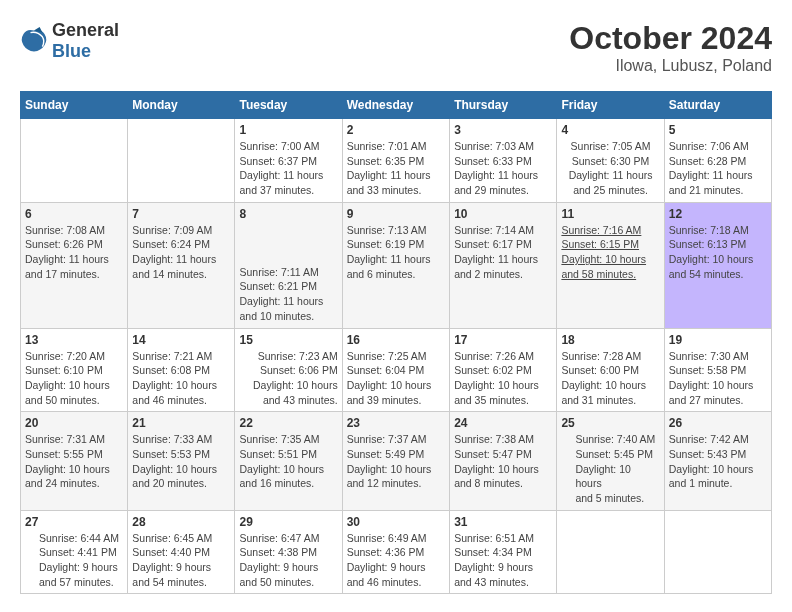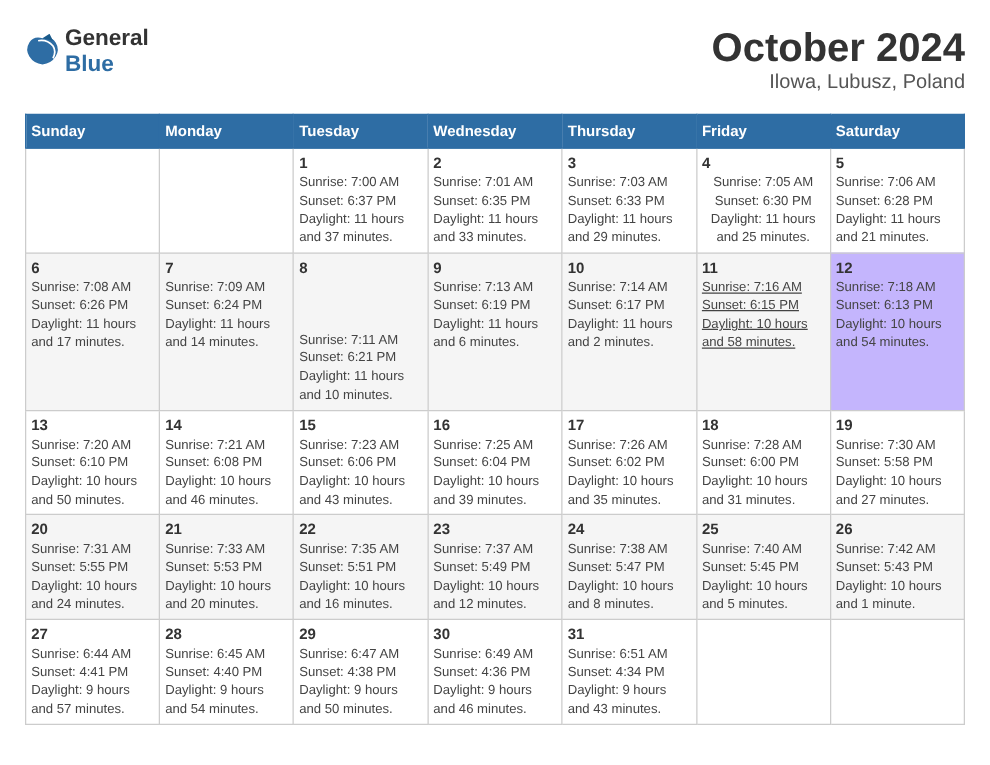--- a/index.html
+++ b/index.html
@@ -213,21 +213,21 @@
         </td>
         <td>
           <div class="day-num">14</div>
           <div class="day-detail" style="white-space: pre-line;">Sunrise: 7:21 AM
 Sunset: 6:08 PM
 Daylight: 10 hours
 and 46 minutes.</div>
         </td>
         <td>
           <div class="day-num">15</div>
-          <div class="day-detail" style="white-space: pre-line;">Sunrise: 7:23 AM
+          <div class="day-detail" style="white-space: pre-line; text-align: right;">Sunrise: 7:23 AM
 Sunset: 6:06 PM
 Daylight: 10 hours
 and 43 minutes.</div>
         </td>
         <td>
           <div class="day-num">16</div>
           <div class="day-detail" style="white-space: pre-line;">Sunrise: 7:25 AM
 Sunset: 6:04 PM
 Daylight: 10 hours
 and 39 minutes.</div>
@@ -285,37 +285,37 @@
         </td>
         <td style="background: rgb(245, 245, 245);">
           <div class="day-num">24</div>
           <div class="day-detail" style="white-space: pre-line;">Sunrise: 7:38 AM
 Sunset: 5:47 PM
 Daylight: 10 hours
 and 8 minutes.</div>
         </td>
         <td style="background: rgb(245, 245, 245);">
           <div class="day-num">25</div>
-          <div class="day-detail" style="white-space: pre-line;">Sunrise: 7:40 AM
+          <div class="day-detail" style="white-space: pre-line; margin-left: 14px;">Sunrise: 7:40 AM
 Sunset: 5:45 PM
 Daylight: 10 hours
 and 5 minutes.</div>
         </td>
         <td style="background: rgb(245, 245, 245);">
           <div class="day-num">26</div>
           <div class="day-detail" style="white-space: pre-line;">Sunrise: 7:42 AM
 Sunset: 5:43 PM
 Daylight: 10 hours
 and 1 minute.</div>
         </td>
       </tr>
       <tr>
         <td>
           <div class="day-num">27</div>
-          <div class="day-detail" style="white-space: pre-line;">Sunrise: 6:44 AM
+          <div class="day-detail" style="white-space: pre-line; margin-left: 14px;">Sunrise: 6:44 AM
 Sunset: 4:41 PM
 Daylight: 9 hours
 and 57 minutes.</div>
         </td>
         <td>
           <div class="day-num">28</div>
           <div class="day-detail" style="white-space: pre-line;">Sunrise: 6:45 AM
 Sunset: 4:40 PM
 Daylight: 9 hours
 and 54 minutes.</div>

